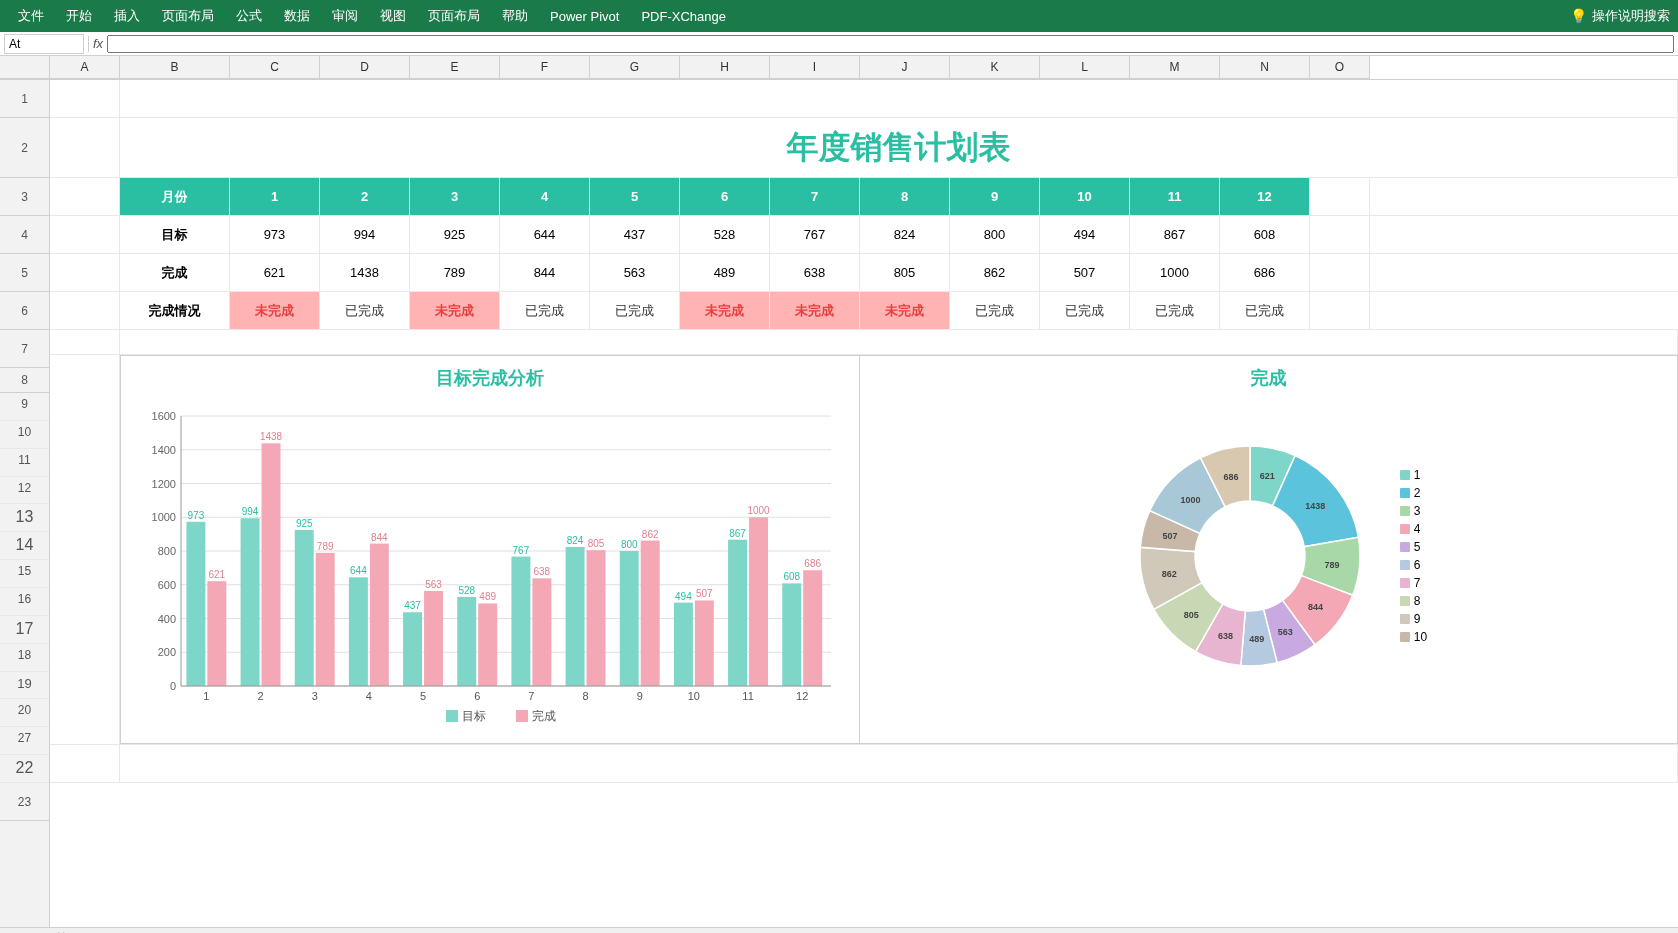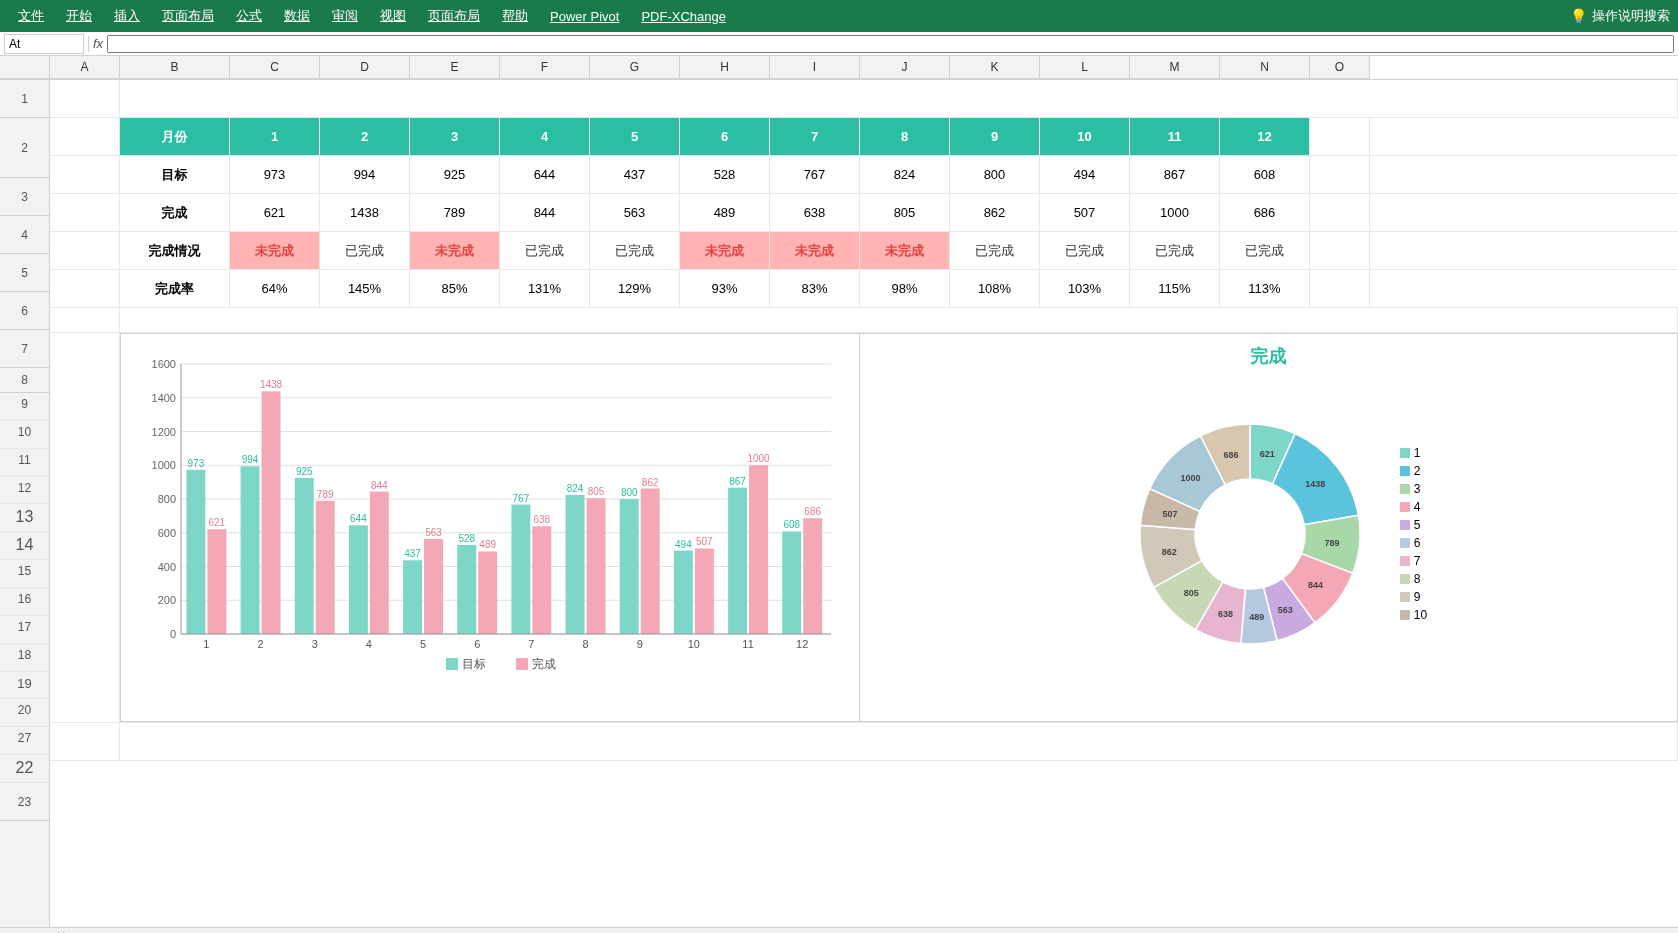--- a/index.html
+++ b/index.html
@@ -1,20 +1,20 @@
 <!DOCTYPE html>
 <html><head>
   <meta charset="utf-8">
   <style>
     * { margin: 0; padding: 0; box-sizing: border-box; }
     body { font-family: 'Microsoft YaHei', SimHei, Arial, sans-serif; background: #fff; font-size: 13px; overflow: hidden; }
 
     
     .ribbon { background: #1a7a4a; height: 32px; display: flex; align-items: center; padding: 0 8px; gap: 2px; }
-    .ribbon-item { color: #fff; padding: 4px 10px; font-size: 13px; cursor: pointer; border-radius: 2px; text-decoration: underline; }
+    .ribbon-item { color: #fff; padding: 4px 10px; font-size: 13px; cursor: pointer; border-radius: 2px; }
     .ribbon-search { display: flex; align-items: center; gap: 4px; color: #fff; font-size: 13px; margin-left: auto; }
     .ribbon-search .bulb { font-size: 14px; }
 
     
     .col-header-row { display: flex; background: #fff; border-bottom: 1px solid #d0d0d0; }
     .row-num-corner { width: 50px; min-width: 50px; border-right: 1px solid #d0d0d0; border-bottom: 1px solid #d0d0d0; background: #f2f2f2; }
     .col-headers { display: flex; flex: 1; }
     .col-h { border-right: 1px solid #d0d0d0; border-bottom: 1px solid #d0d0d0; background: #f2f2f2; text-align: center; color: #333; font-size: 12px; padding: 4px 2px; }
 
     
@@ -130,37 +130,41 @@
 
     <div style="height:390px;border-bottom:1px solid #e8e8e8;display:flex;flex-direction:column;">
       <div style="flex:1;border-bottom:1px solid #e8e8e8;display:flex;align-items:flex-start;justify-content:center;padding-top:4px;font-size:12px;color:#555;">9</div>
       <div style="flex:1;border-bottom:1px solid #e8e8e8;display:flex;align-items:flex-start;justify-content:center;padding-top:4px;font-size:12px;color:#555;">10</div>
       <div style="flex:1;border-bottom:1px solid #e8e8e8;display:flex;align-items:flex-start;justify-content:center;padding-top:4px;font-size:12px;color:#555;">11</div>
       <div style="flex:1;border-bottom:1px solid #e8e8e8;display:flex;align-items:flex-start;justify-content:center;padding-top:4px;font-size:12px;color:#555;">12</div>
       <div style="flex:1;border-bottom:1px solid #e8e8e8;display:flex;align-items:flex-start;justify-content:center;padding-top:4px;font-size:16px;color:#555;">13</div>
       <div style="flex:1;border-bottom:1px solid #e8e8e8;display:flex;align-items:flex-start;justify-content:center;padding-top:4px;font-size:16px;color:#555;">14</div>
       <div style="flex:1;border-bottom:1px solid #e8e8e8;display:flex;align-items:flex-start;justify-content:center;padding-top:4px;font-size:12px;color:#555;">15</div>
       <div style="flex:1;border-bottom:1px solid #e8e8e8;display:flex;align-items:flex-start;justify-content:center;padding-top:4px;font-size:12px;color:#555;">16</div>
-      <div style="flex:1;border-bottom:1px solid #e8e8e8;display:flex;align-items:flex-start;justify-content:center;padding-top:4px;font-size:12px;color:#555;">17</div>
+      <div style="flex:1;border-bottom:1px solid #e8e8e8;display:flex;align-items:flex-start;justify-content:center;padding-top:4px;font-size:16px;color:#555;">17</div>
       <div style="flex:1;border-bottom:1px solid #e8e8e8;display:flex;align-items:flex-start;justify-content:center;padding-top:4px;font-size:12px;color:#555;">18</div>
       <div style="flex:1;border-bottom:1px solid #e8e8e8;display:flex;align-items:flex-start;justify-content:center;padding-top:4px;font-size:13px;color:#555;">19</div>
       <div style="flex:1;border-bottom:1px solid #e8e8e8;display:flex;align-items:flex-start;justify-content:center;padding-top:4px;font-size:12px;color:#555;">20</div>
       <div style="flex:1;border-bottom:1px solid #e8e8e8;display:flex;align-items:flex-start;justify-content:center;padding-top:4px;font-size:12px;color:#555;">27</div>
       <div style="flex:1;display:flex;align-items:flex-start;justify-content:center;padding-top:4px;font-size:16px;color:#555;">22</div>
     </div>
     <div class="row-num">23</div>
   </div>
 
   <div class="cells-area">
 
     <div class="cell-row">
       <div class="cell cw-a"></div>
       <div class="cell" style="flex:1;"></div>
     </div>
 
+    <div class="cell-row tall">
+      <div class="cell cw-a"></div>
+      <div class="cell title-cell" style="flex:1;">年度销售计划表</div>
+    </div>
 
     <div class="cell-row">
       <div class="cell cw-a"></div>
       <div class="cell cw-b tbl-hdr">月份</div>
       <div class="cell cw-c tbl-hdr">1</div>
       <div class="cell cw-d tbl-hdr">2</div>
       <div class="cell cw-e tbl-hdr">3</div>
       <div class="cell cw-f tbl-hdr">4</div>
       <div class="cell cw-g tbl-hdr">5</div>
       <div class="cell cw-h tbl-hdr">6</div>
@@ -221,47 +225,31 @@
       <div class="cell cw-h not-done">未完成</div>
       <div class="cell cw-i not-done">未完成</div>
       <div class="cell cw-j not-done">未完成</div>
       <div class="cell cw-k done">已完成</div>
       <div class="cell cw-l done">已完成</div>
       <div class="cell cw-m done">已完成</div>
       <div class="cell cw-n done">已完成</div>
       <div class="cell cw-o"></div>
     </div>
 
-    <div class="cell-row">
-      <div class="cell cw-a"></div>
-      <div class="cell cw-b" style="font-weight:bold;">完成率</div>
-      <div class="cell cw-c">64%</div>
-      <div class="cell cw-d">145%</div>
-      <div class="cell cw-e">85%</div>
-      <div class="cell cw-f">131%</div>
-      <div class="cell cw-g">129%</div>
-      <div class="cell cw-h">93%</div>
-      <div class="cell cw-i">83%</div>
-      <div class="cell cw-j">98%</div>
-      <div class="cell cw-k">108%</div>
-      <div class="cell cw-l">103%</div>
-      <div class="cell cw-m">115%</div>
-      <div class="cell cw-n">113%</div>
-      <div class="cell cw-o"></div>
-    </div>
 
     <div class="cell-row" style="height:25px;min-height:25px;">
       <div class="cell cw-a"></div>
       <div class="cell" style="flex:1;"></div>
     </div>
 
     <div style="height:390px;border-bottom:1px solid #e8e8e8;display:flex;">
       <div class="cell cw-a" style="height:100%;border-right:1px solid #e8e8e8;"></div>
 
       <div style="width:740px;min-width:740px;height:100%;border:1px solid #d0d0d0;border-top:1px solid #d0d0d0;padding:10px 10px 10px 10px;background:#fff;">
+        <div style="text-align:center;font-size:18px;color:#2abfa3;font-weight:bold;margin-bottom:6px;">目标完成分析</div>
         <svg width="720" height="330" id="barChart">
             <line x1="50" y1="290" x2="700" y2="290" stroke="#e0e0e0" stroke-width="1"></line>
             <text x="45" y="294" text-anchor="end" font-size="11" fill="#666">0</text>
             <line x1="50" y1="256.25" x2="700" y2="256.25" stroke="#e0e0e0" stroke-width="1"></line>
             <text x="45" y="260.25" text-anchor="end" font-size="11" fill="#666">200</text>
             <line x1="50" y1="222.5" x2="700" y2="222.5" stroke="#e0e0e0" stroke-width="1"></line>
             <text x="45" y="226.5" text-anchor="end" font-size="11" fill="#666">400</text>
             <line x1="50" y1="188.75" x2="700" y2="188.75" stroke="#e0e0e0" stroke-width="1"></line>
             <text x="45" y="192.75" text-anchor="end" font-size="11" fill="#666">600</text>
             <line x1="50" y1="155" x2="700" y2="155" stroke="#e0e0e0" stroke-width="1"></line>

